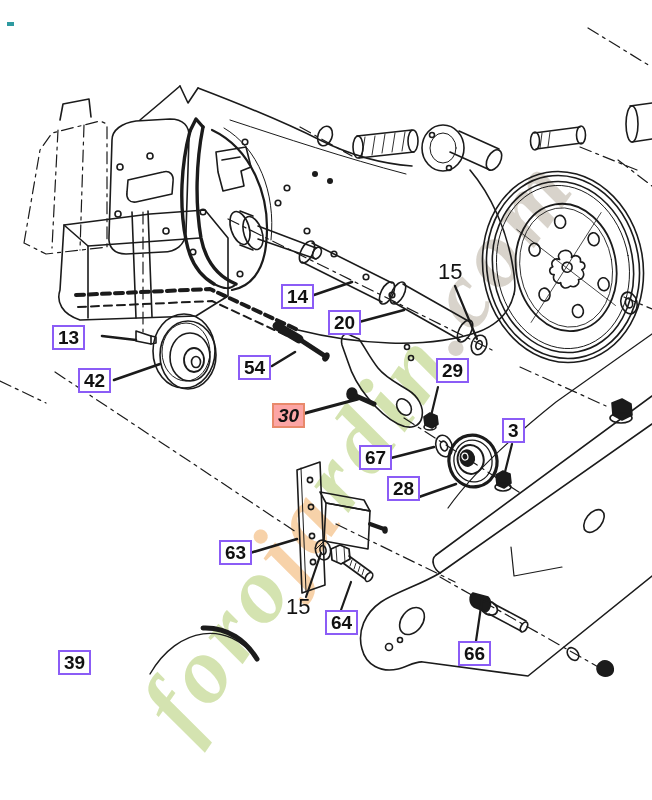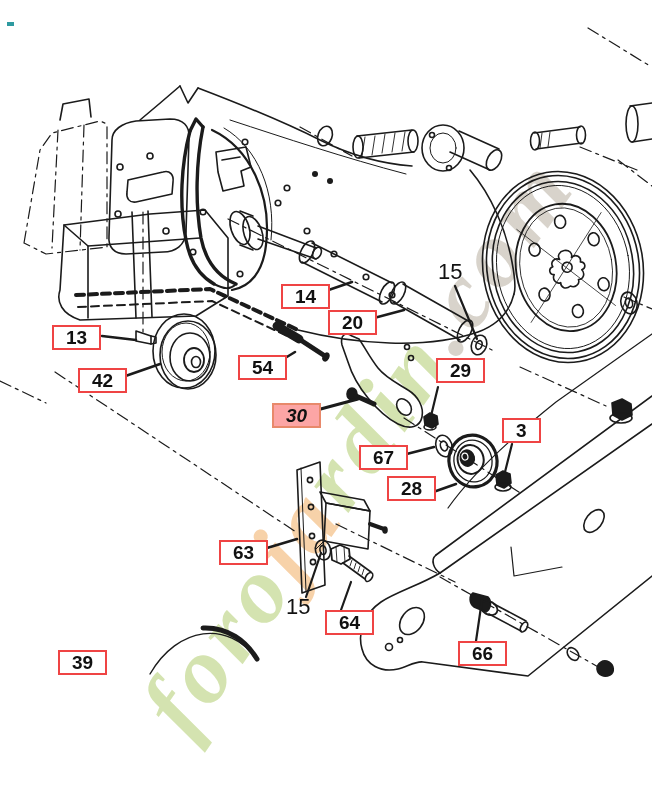--- a/index.html
+++ b/index.html
@@ -9,21 +9,21 @@
   .watermark{position:absolute;left:118px;top:692px;z-index:1;white-space:nowrap;
              transform:rotate(-55deg);transform-origin:0 0;
              font-family:"Liberation Serif",serif;font-style:italic;font-weight:bold;
              font-size:94px;letter-spacing:7px;opacity:.8;pointer-events:none;}
   
   .drawing{position:absolute;left:0;top:0;z-index:2;pointer-events:none;}
   .drawing *{vector-effect:non-scaling-stroke;}
   
   .plabel{position:absolute;z-index:3;color:#111;font-size:19px;line-height:21px;
           font-weight:600;cursor:pointer;}
-  .plabel.boxed{border:2px solid #ef4444;background:#ffffff;padding:0 12px;}
+  .plabel.boxed{border:2px solid #8b5cf6;background:#ffffff;padding:0 4px;}
   .plabel.hl{border-color:#e8896b;background:#fca5a5;font-style:italic;}
   .plabel.plain{font-size:22px;font-weight:500;}
 </style>
 </head>
 <body>
 
 <div class="stage">
 
   <div class="watermark"><span style="color: rgb(202, 221, 157);">foro</span><span style="color: rgb(246, 199, 148);">ja</span><span style="color: rgb(202, 221, 157);">rdin</span><span style="color: rgb(207, 201, 191);">.com</span></div>
 

